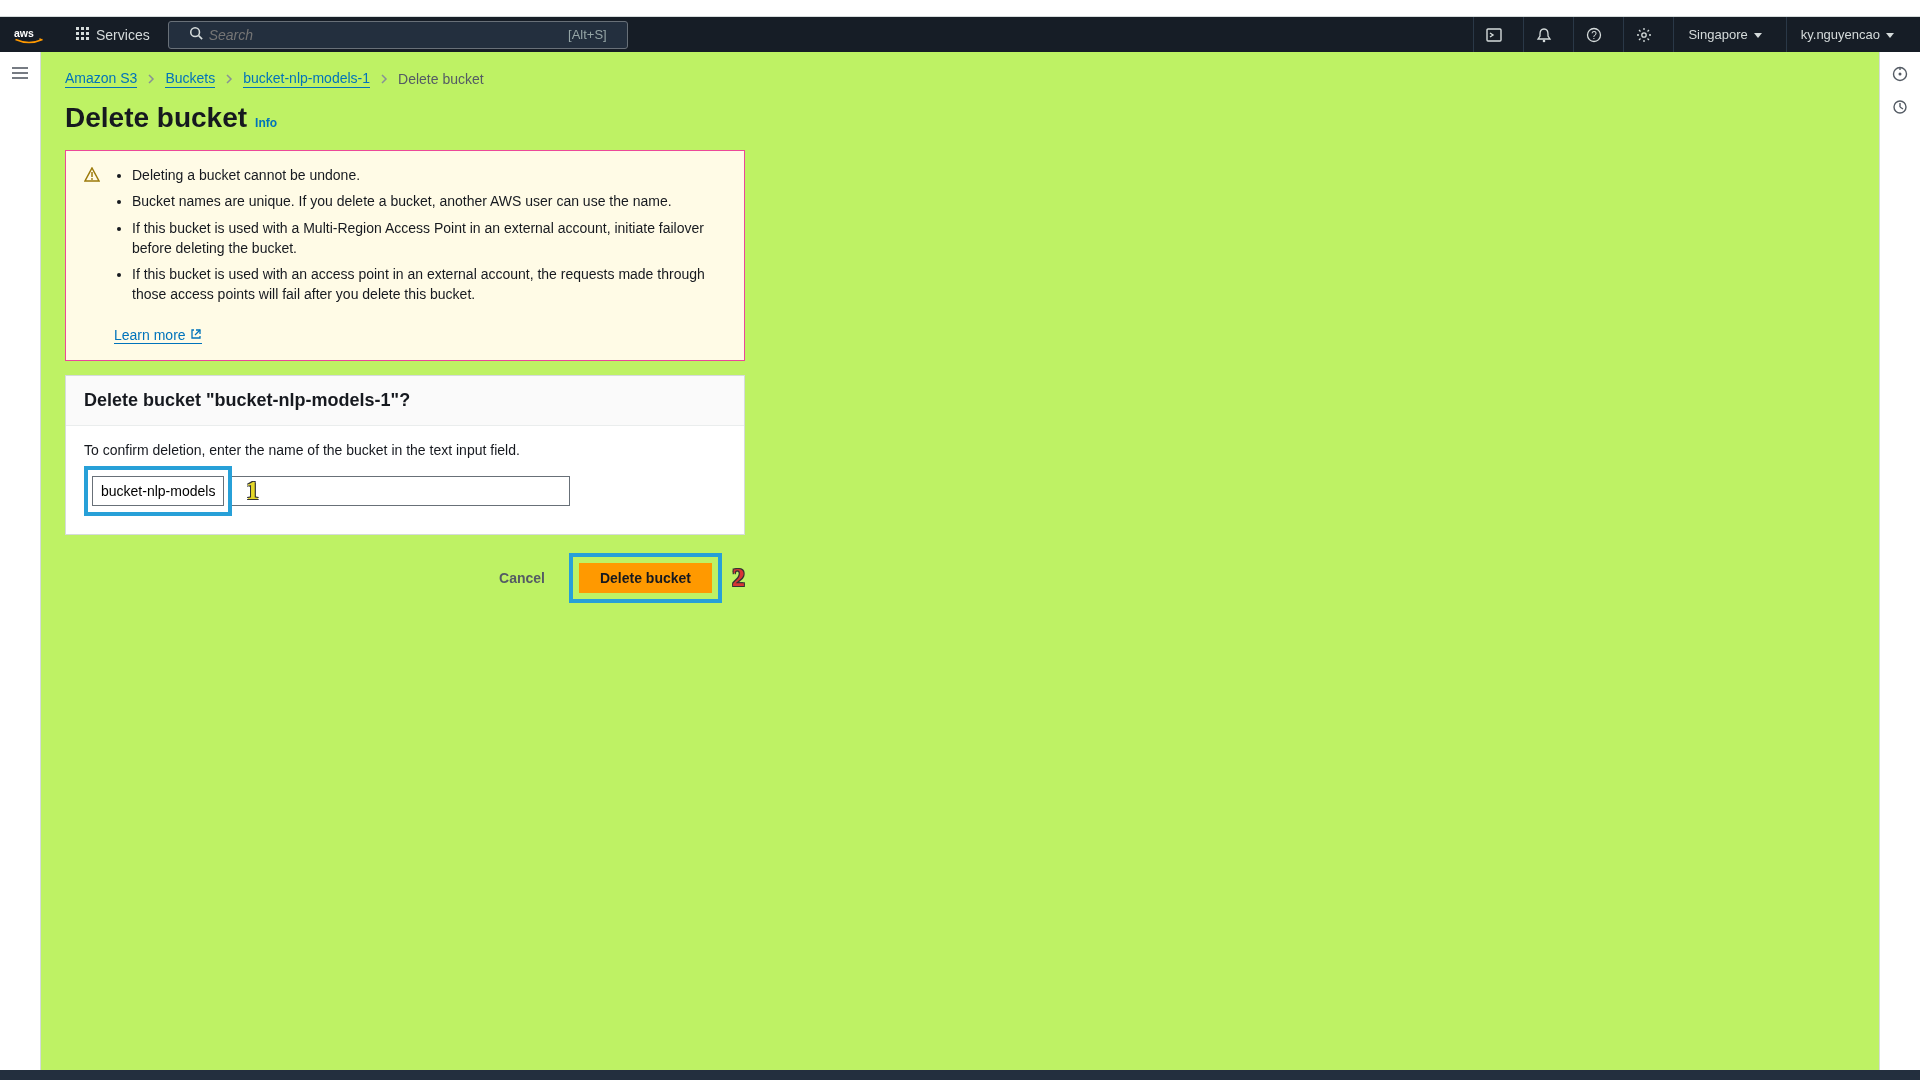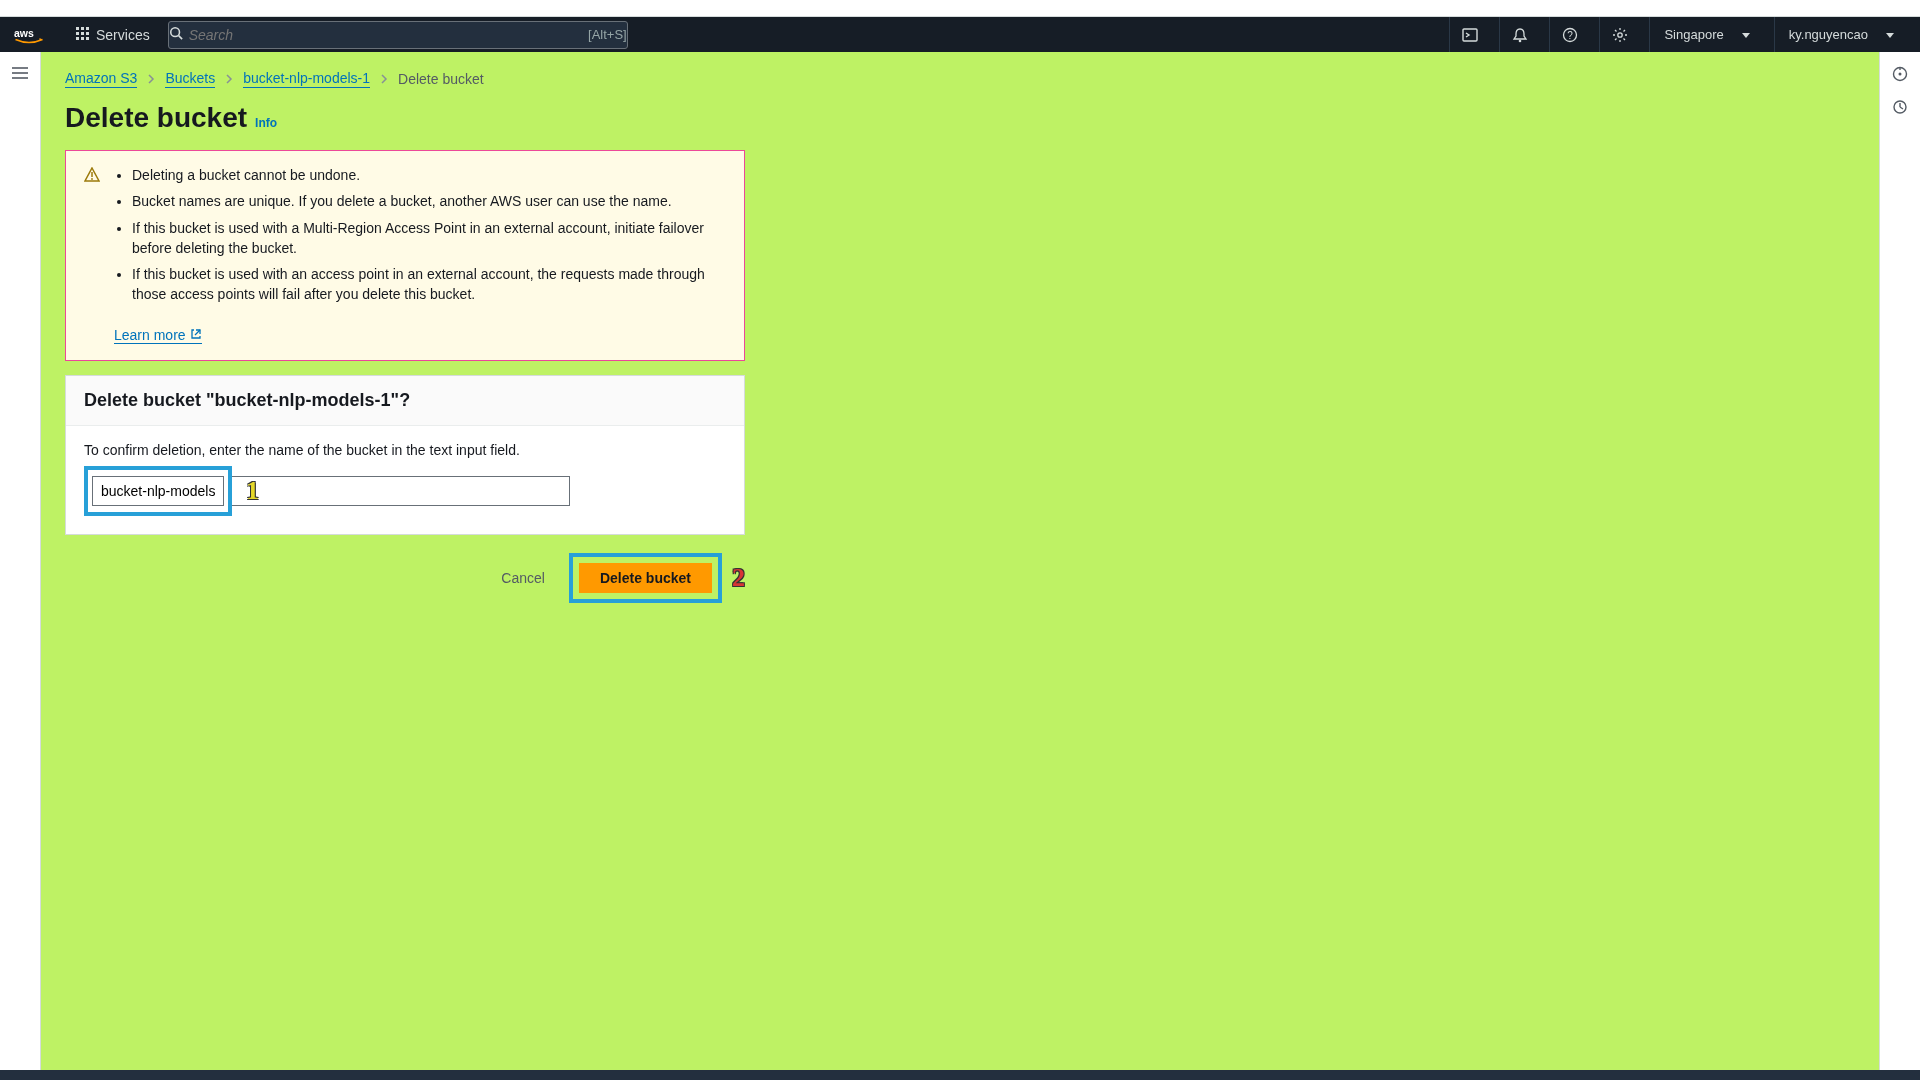--- a/index.html
+++ b/index.html
@@ -7,26 +7,26 @@
   
   
   .topstrip { height: 17px; background: #fff; border-bottom: 1px solid #d5dbdb; }
 
   
   .nav { background: #161d26; height: 35px; display: flex; align-items: center; color: #d5dbdb; padding: 0 12px; gap: 10px; }
   .logo { display: flex; align-items: center; margin-right: 12px; justify-content: center; }
   .logo svg { height: 18px; }
   .services-btn { display: flex; gap: 6px; color: #d5dbdb; font-size: 14px; cursor: pointer; padding: 4px 8px; }
   .grid-icon { display: inline-flex; }
-  .search-wrap { display: flex; align-items: center; background: #232f3e; border: 1px solid #687078; border-radius: 3px; height: 28px; width: 460px; padding: 0 0; gap: 6px; }
+  .search-wrap { display: flex; align-items: center; background: #232f3e; border: 1px solid #687078; border-radius: 3px; height: 28px; width: 460px; padding: 0 20px; gap: 6px; }
   .search-wrap input { flex: 1; background: transparent; border: none; outline: none; color: #d5dbdb; font-size: 14px; font-style: italic; }
   .search-hint { color: #95a5a6; font-size: 13px; }
   .nav-spacer { flex: 1; }
   .nav-icon-btn { width: 40px; height: 35px; display: flex; align-items: center; justify-content: center; cursor: pointer; border-left: 1px solid #2a3847; }
-  .nav-text-btn { height: 35px; display: flex; align-items: center; padding: 0 14px; cursor: pointer; border-left: 1px solid #2a3847; gap: 18px; color: #d5dbdb; font-size: 13px; }
+  .nav-text-btn { height: 35px; display: flex; align-items: center; padding: 0 14px; cursor: pointer; border-left: 1px solid #2a3847; gap: 6px; color: #d5dbdb; font-size: 13px; }
 
   
   .page-wrap { display: flex; min-height: calc(100vh - 60px); }
   .left-rail { width: 40px; display: flex; align-items: flex-start; justify-content: center; padding-top: 14px; background: #fff; }
   .left-rail-btn { cursor: pointer; }
   .main-area { flex: 1; background: #bef264; border-left: 1px solid #d5dbdb; border-right: 1px solid #d5dbdb; padding: 18px 24px 40px 24px; }
   .right-rail { width: 40px; display: flex; flex-direction: column; align-items: center; padding-top: 14px; gap: 14px; background: #fff; }
   .right-rail-btn { cursor: pointer; }
 
   
@@ -50,21 +50,21 @@
   
   .card { background: #fff; border: 1px solid #d5dbdb; width: 680px; margin-top: 14px; }
   .card-header { padding: 14px 18px; border-bottom: 1px solid #eaeded; background: #fafafa; }
   .card-header h2 { font-size: 18px; font-weight: 700; }
   .card-body { padding: 16px 18px 18px 18px; }
   .card-body .instr { margin-bottom: 8px; }
   .confirm-input { width: 480px; height: 30px; border: 1px solid #687078; padding: 4px 8px; font-size: 14px; outline: none; }
 
   
   .btn-row { display: flex; justify-content: flex-end; align-items: center; gap: 14px; width: 680px; margin-top: 18px; }
-  .btn-cancel { background: transparent; border: none; color: #545b64; font-weight: 400; cursor: pointer; font-size: 14px; padding: 8px 10px; }
+  .btn-cancel { background: transparent; border: none; color: #545b64; font-weight: 700; cursor: pointer; font-size: 14px; padding: 8px 10px; }
   .btn-delete { background: #ff9900; border: 1px solid #ff9900; color: #16191f; font-weight: 700; cursor: pointer; font-size: 14px; padding: 6px 20px; }
 
   
   .annot-box { border: 4px solid #27a0d8; }
   .annot-num { font-family: Georgia, serif; font-weight: 700; font-size: 26px; position: relative; }
   .annot-num.yellow { color: #e5d82a; text-shadow: -1px -1px 0 #333, 1px -1px 0 #333, -1px 1px 0 #333, 1px 1px 0 #333; }
   .annot-num.red { color: #d73535; text-shadow: -1px -1px 0 #333, 1px -1px 0 #333, -1px 1px 0 #333, 1px 1px 0 #333; }
   .annot1-row { display: flex; align-items: center; gap: 8px; }
   .annot1-box { padding: 6px 4px; display: inline-block; width: 148px; }
   .annot1-box .confirm-input { width: 100%; border: 1px solid #687078; }

